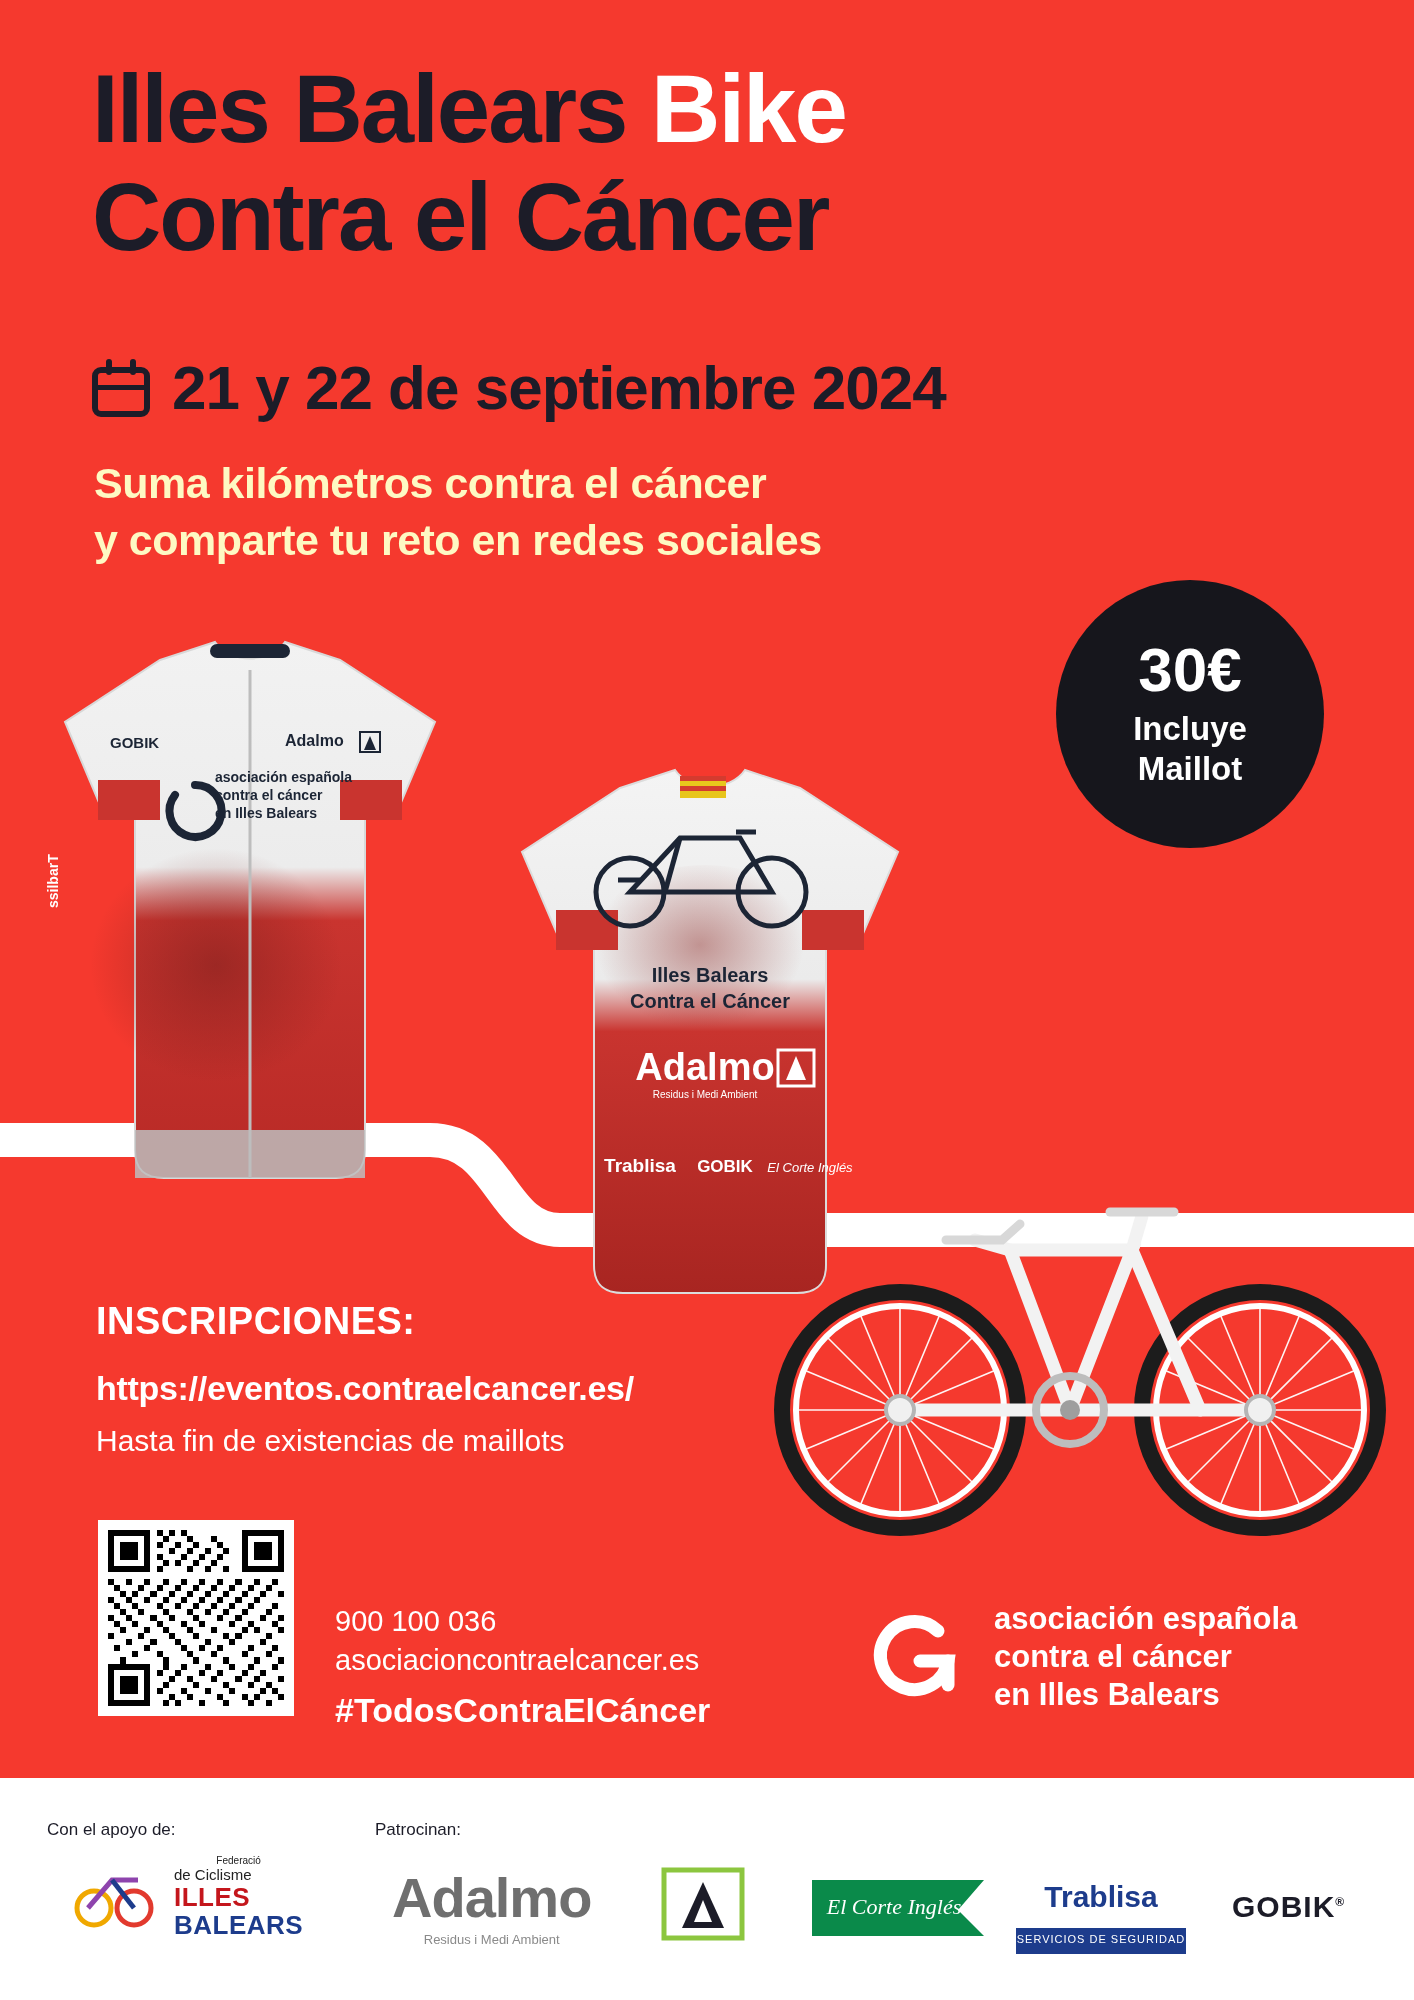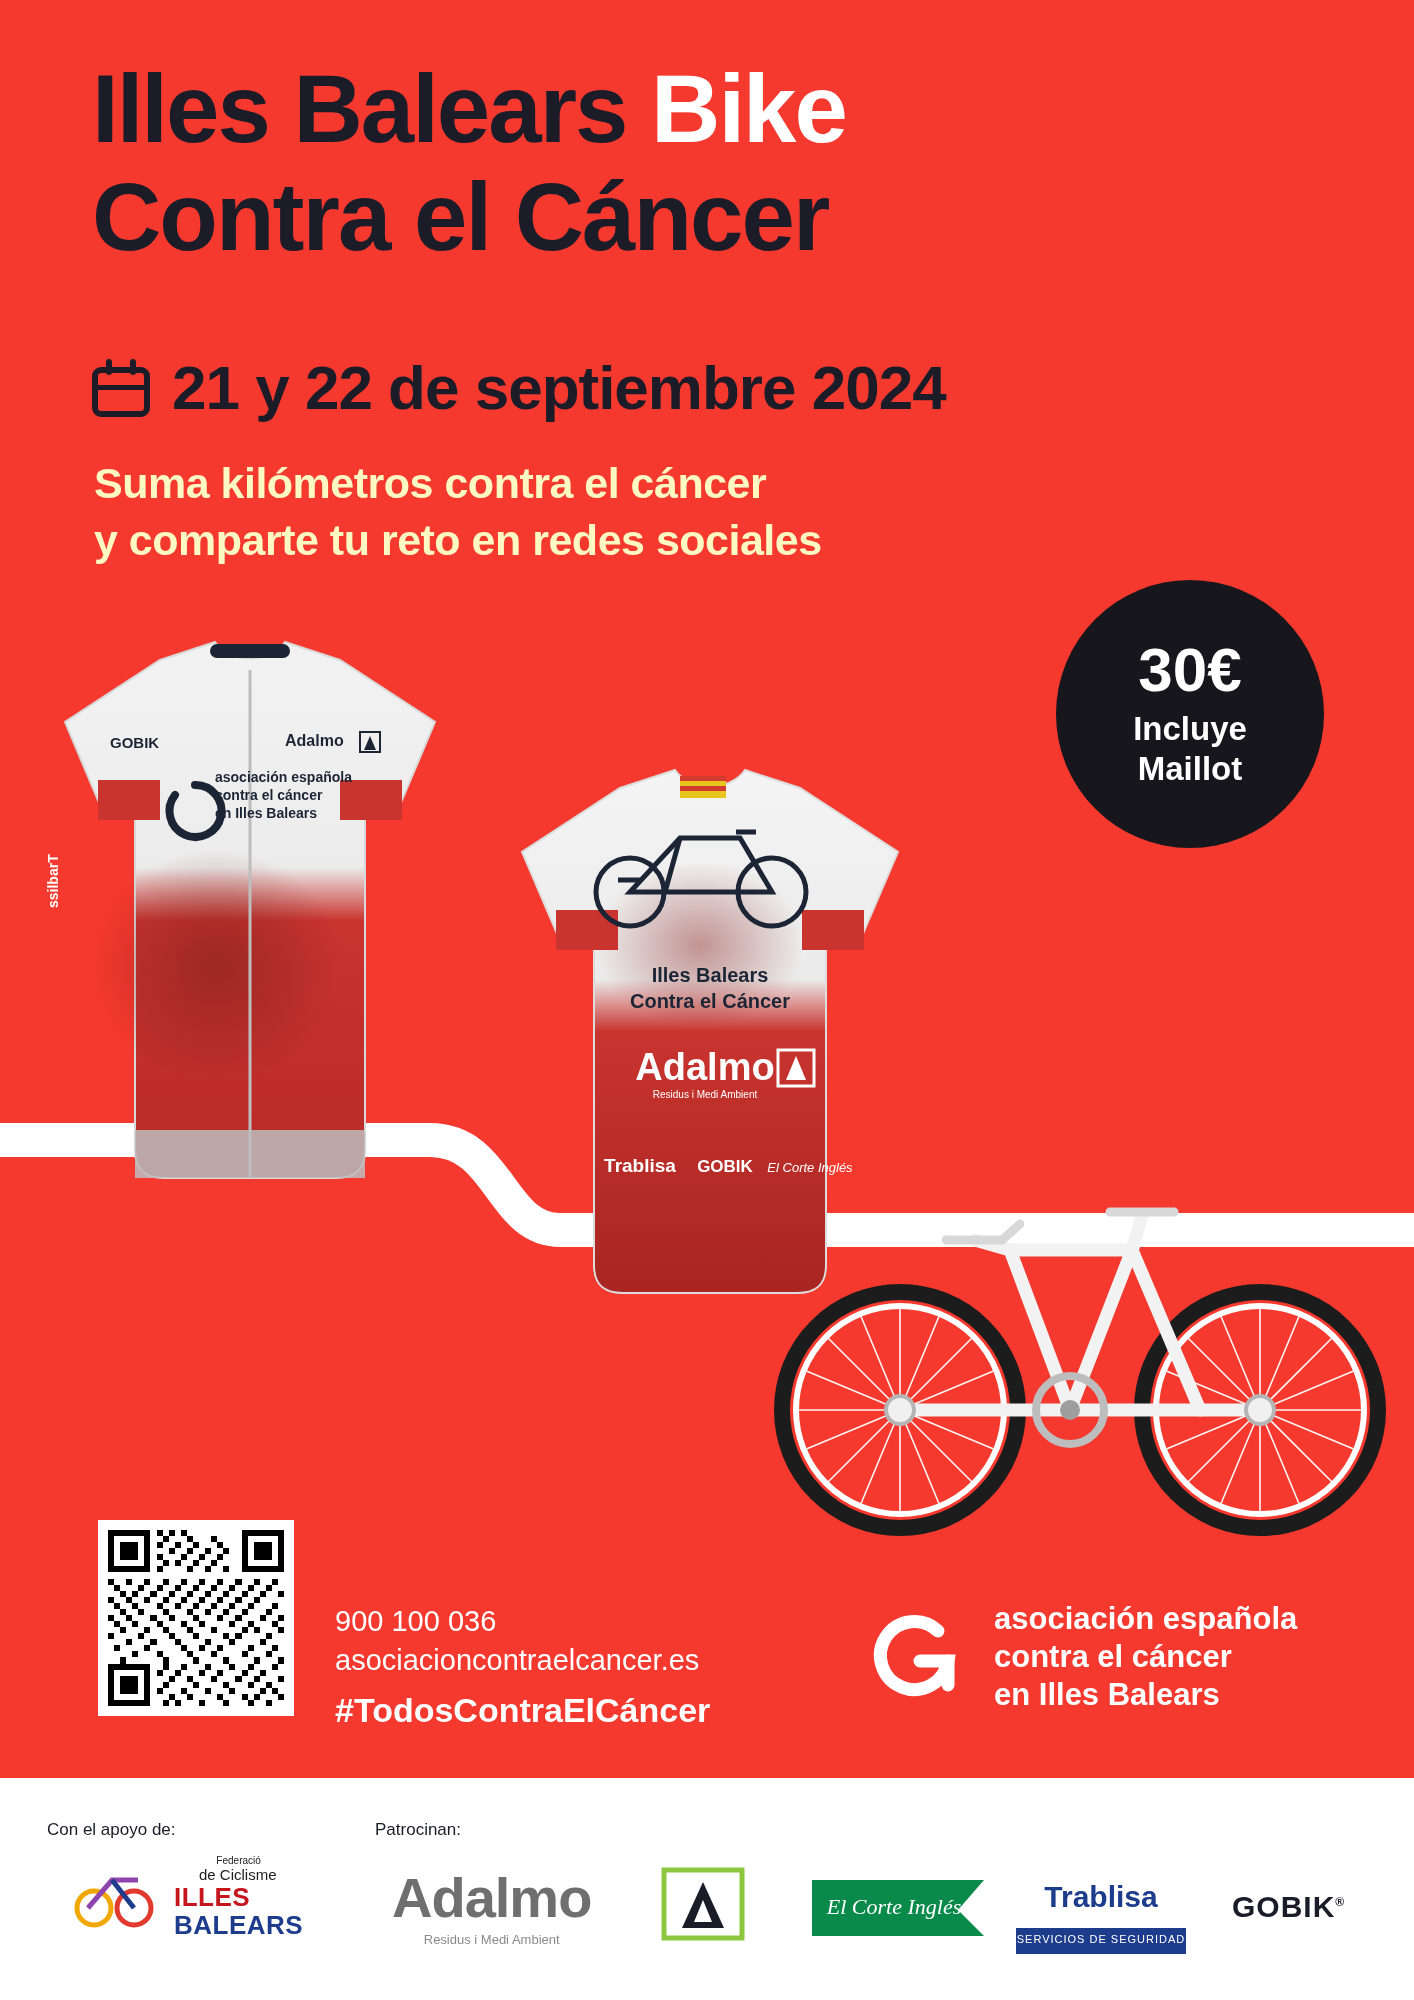--- a/index.html
+++ b/index.html
@@ -125,21 +125,21 @@
     position: absolute; left: 0; bottom: 0; width: 1414px; height: 222px;
     background: #ffffff;
   }
   .footer .lbl { position: absolute; font-size: 17px; color: #1c1c28; }
   .lbl-apoyo { left: 47px; top: 42px; }
   .lbl-patro { left: 375px; top: 42px; }
 
   .fcib { position: absolute; left: 68px; top: 78px; display: flex; align-items: center; gap: 10px; }
   .fcib .txt { line-height: 1.08; }
   .fcib .t1 { font-size: 10px; color: #222; text-align: center; }
-  .fcib .t2 { font-size: 15px; color: #222; margin-left: 25px; }
+  .fcib .t2 { font-size: 15px; color: #222; }
   .fcib .t3 { font-size: 26px; font-weight: bold; color: #c4161c; letter-spacing: 0.5px;}
   .fcib .t4 { font-size: 26px; font-weight: bold; color: #1d3c8c; letter-spacing: 0.5px;}
 
   .adalmo-logo { position: absolute; left: 392px; top: 92px; }
   .adalmo-logo .word { font-size: 56px; font-weight: bold; color: #6f6f6f; letter-spacing: -1px; line-height: 1;}
   .adalmo-logo .sub { font-size: 13px; color: #8a8a8a; text-align: center; margin-top: 6px;}
   .adalmo-mark { position: absolute; left: 660px; top: 88px; width: 86px; height: 76px; }
 
   .eci { position: absolute; left: 808px; top: 96px; width: 180px; height: 66px; }
   .trablisa { position: absolute; left: 1016px; top: 88px; width: 170px; height: 84px; }
@@ -313,20 +313,25 @@
     <g stroke="#d8d8d8" stroke-width="9" fill="none" stroke-linecap="round">
       <path d="M176,120 L232,120 L250,104"></path>
       <path d="M340,92 L404,92"></path>
     </g>
     <circle cx="300" cy="290" r="34" fill="none" stroke="#bdbdbd" stroke-width="8"></circle>
     <circle cx="300" cy="290" r="10" fill="#9e9e9e"></circle>
     <circle cx="130" cy="290" r="14" fill="#f0f0f0" stroke="#b5b5b5" stroke-width="4"></circle>
     <circle cx="490" cy="290" r="14" fill="#f0f0f0" stroke="#b5b5b5" stroke-width="4"></circle>
   </svg>
 
+  <div class="inscriptions">
+    <div class="title">INSCRIPCIONES:</div>
+    <div class="url">https://eventos.contraelcancer.es/</div>
+    <div class="note">Hasta fin de existencias de maillots</div>
+  </div>
 
   <div class="qr">
     <svg width="176" height="176" viewBox="0 0 29 29" shape-rendering="crispEdges">
       <rect width="29" height="29" fill="#ffffff"></rect>
       <g fill="#000000">
         <rect x="0" y="0" width="7" height="1"></rect>
           <rect x="0" y="6" width="7" height="1"></rect>
         <rect x="0" y="0" width="1" height="7"></rect>
           <rect x="6" y="0" width="1" height="7"></rect>
         <rect x="2" y="2" width="3" height="3"></rect>

